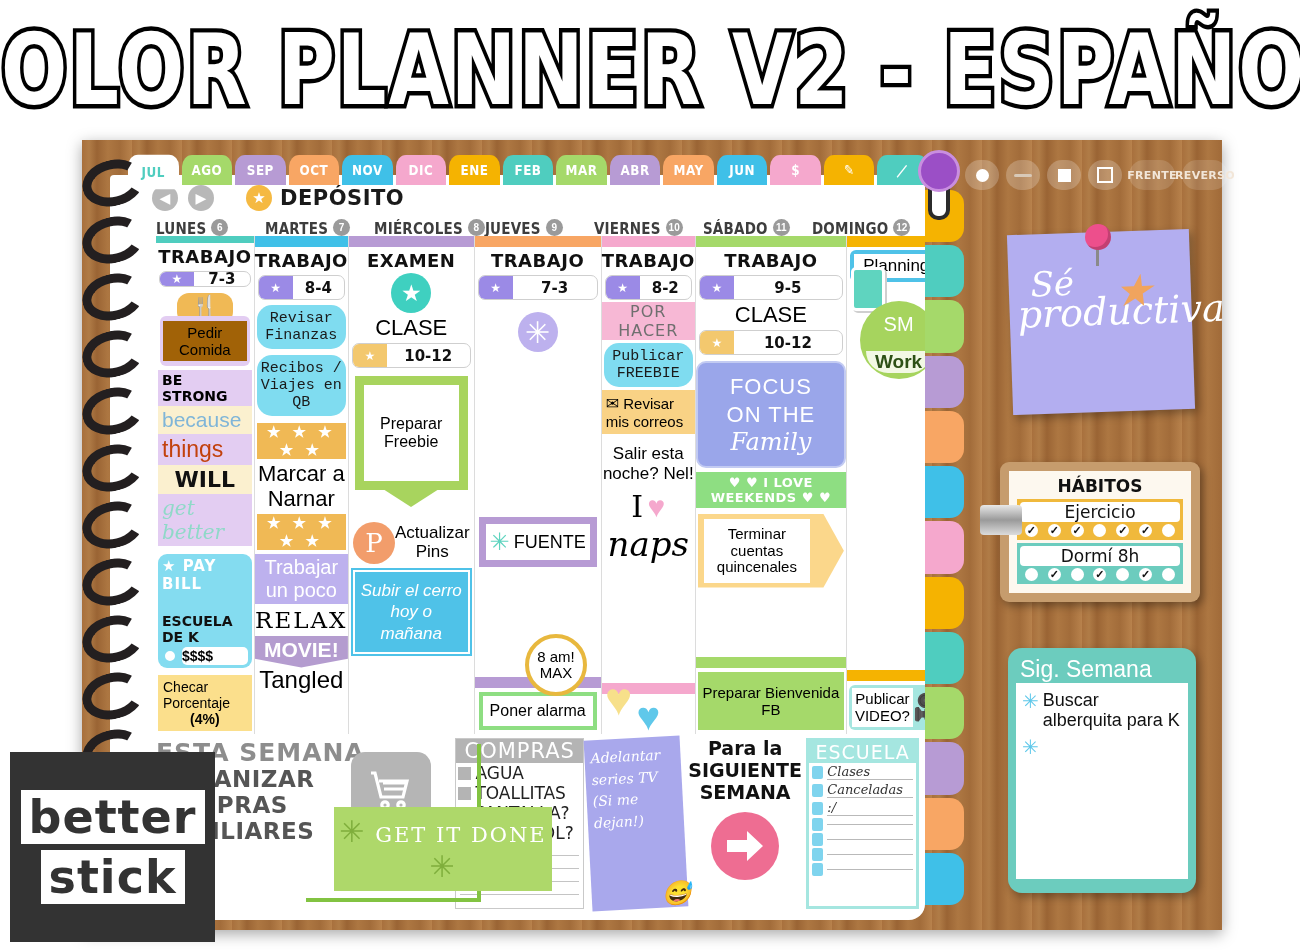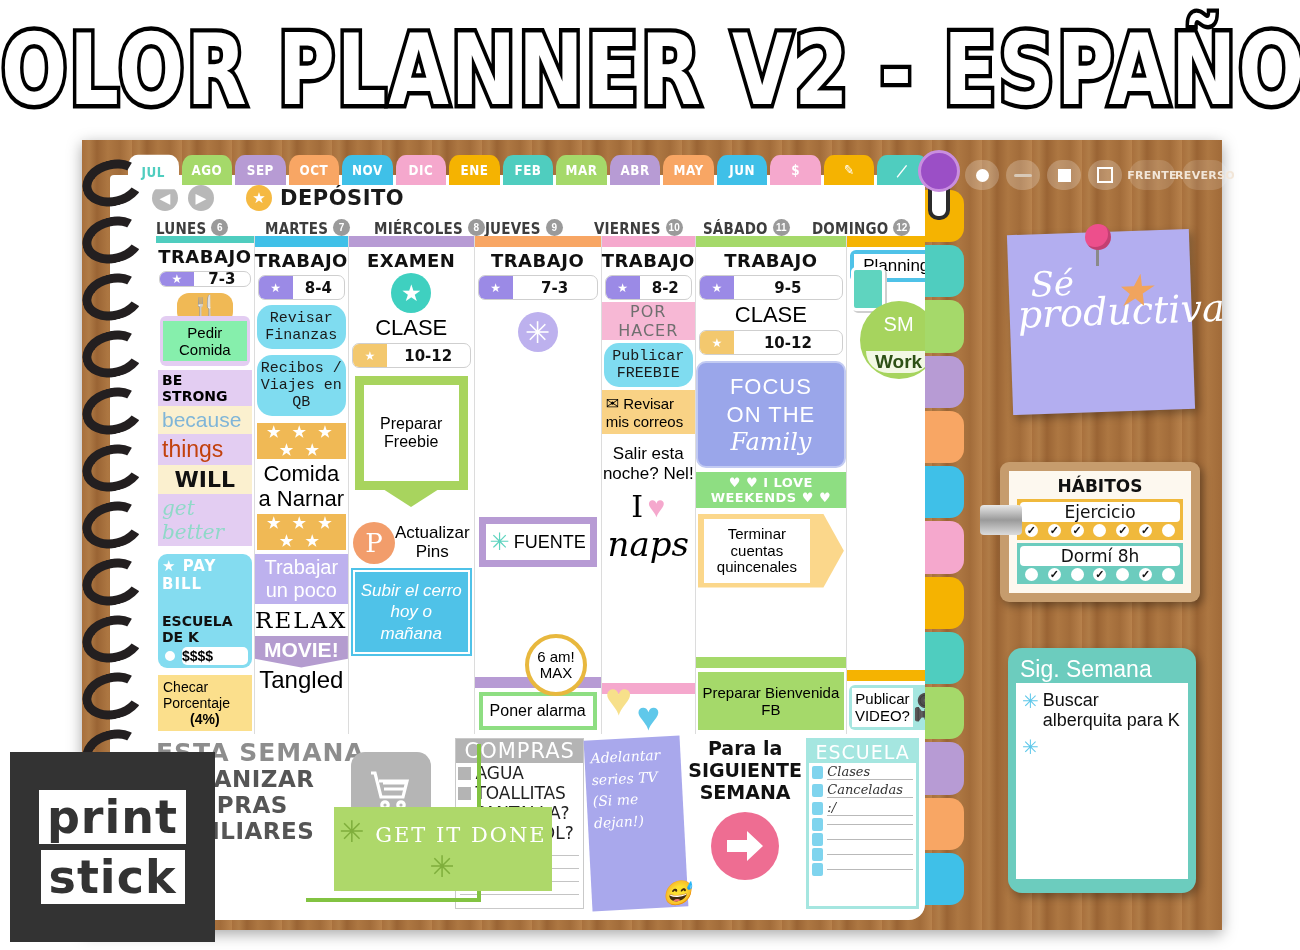--- a/index.html
+++ b/index.html
@@ -497,21 +497,21 @@
 
     <div class="col">
       <div class="colbar" style="background:#4fcdbf"></div>
       <div class="ctitle">TRABAJO</div>
       <div class="timechip">
         <div class="star" style="background:#9b8ae6">★</div>
         <div class="val">7-3</div>
       </div>
       <div style="margin:4px auto 0;width:56px;height:50px;background:#f0b955;border-radius:12px;display:flex;align-items:center;justify-content:center;color:#fff;font-size:24px">🍴</div>
       <div style="margin:-8px 4px 0;background:#e3cdf2;border-radius:6px;padding:5px 3px">
-        <div style="background:#86efac;text-align:center;font-size:15px;padding:3px 16px">Pedir Comida</div>
+        <div style="background:#a16207;text-align:center;font-size:15px;padding:3px 16px">Pedir Comida</div>
       </div>
       <div class="quote-stack">
         <div class="qline" style="background:#e3cdf2;font-weight:bold;font-size:14px;font-family:'DejaVu Sans',sans-serif">BE STRONG</div>
         <div class="qline" style="background:#fbf0cf;font-size:21px;color:#7fb5d8">because</div>
         <div class="qline" style="background:#e3cdf2;font-size:23px;color:#c2410c;font-weight:normal">things</div>
         <div class="qline" style="background:#fbf0cf;font-size:22px;font-weight:bold;color:#111;text-align:center;font-family:'DejaVu Sans',sans-serif">WILL</div>
         <div class="qline" style="background:#e3cdf2;font-size:20px;color:#8fd9c8;font-family:'DejaVu Serif',serif;font-style:italic">get better</div>
       </div>
       <div class="paybill">
         <div class="paybill-t">★ PAY BILL</div>
@@ -532,21 +532,21 @@
       <div class="colbar" style="background:#3fc0e8"></div>
       <div class="ctitle">TRABAJO</div>
       <div class="timechip">
         <div class="star" style="background:#9b8ae6">★</div>
         <div class="val">8-4</div>
       </div>
       <div class="sticker blue-sticker">Revisar Finanzas</div>
       <div class="sticker blue-sticker">Recibos / Viajes en QB</div>
       <div style="margin:4px 2px">
         <div class="stars-band">★ ★ ★ ★ ★</div>
-        <div style="text-align:center;font-size:22px;line-height:1.15;padding:2px 0;font-family:'Liberation Sans',sans-serif">Comida a Narnar</div>
+        <div style="text-align:center;font-size:22px;line-height:1.15;padding:2px 0;font-family:'Liberation Sans',sans-serif">Marcar a Narnar</div>
         <div class="stars-band">★ ★ ★ ★ ★</div>
       </div>
       <div class="lav-band">Trabajar un poco</div>
       <div style="text-align:center;font-size:23px;padding:3px 0;font-family:'DejaVu Serif',serif;letter-spacing:2px">RELAX</div>
       <div class="movie-banner">MOVIE!</div>
       <div style="text-align:center;font-size:24px;font-family:'Liberation Sans',sans-serif;margin-top:-2px">Tangled</div>
     </div>
 
     <div class="col">
       <div class="colbar" style="background:#b79bd4"></div>
@@ -744,21 +744,21 @@
           <span class="esc-line"></span>
         </div>
       <div class="esc-row">
           <span class="esc-box"></span>
           <span class="esc-line"></span>
         </div>
     </div>
   </div>
 </div>
 
-<div style="position:absolute;left:525px;top:634px;width:62px;height:62px;border-radius:50%;background:#fff;border:4px solid #e8b83e;z-index:28;display:flex;align-items:center;justify-content:center;text-align:center;font-size:15px;line-height:1.1;font-family:'Liberation Sans',sans-serif">6 am! MAX</div>
+<div style="position:absolute;left:525px;top:634px;width:62px;height:62px;border-radius:50%;background:#fff;border:4px solid #e8b83e;z-index:28;display:flex;align-items:center;justify-content:center;text-align:center;font-size:15px;line-height:1.1;font-family:'Liberation Sans',sans-serif">8 am! MAX</div>
 
 <div style="position:absolute;left:605px;top:672px;color:#f7e08a;font-size:46px;z-index:27">♥</div>
 
 <div id="pin-needle"></div>
 <div id="note-productiva">
   <div style="font-size:34px;padding:30px 0 0 22px">Sé</div>
   <div style="position:absolute;right:38px;top:34px;color:#f0a45e;font-size:44px">★</div>
   <div style="font-size:38px;padding-left:8px;margin-top:-12px">productiva</div>
 </div>
 <div id="pin-pink"></div>
@@ -801,15 +801,15 @@
       <span class="nw-star">✳</span>
       <span>Buscar alberquita para K</span>
     </div>
     <div class="nw-item" style="margin-top:6px">
       <span class="nw-star">✳</span>
     </div>
   </div>
 </div>
 
 <div id="watermark">
-  <div class="wm-word">print</div>
+  <div class="wm-word">better</div>
   <div class="wm-word">stick</div>
 </div>
 
 </body></html>

